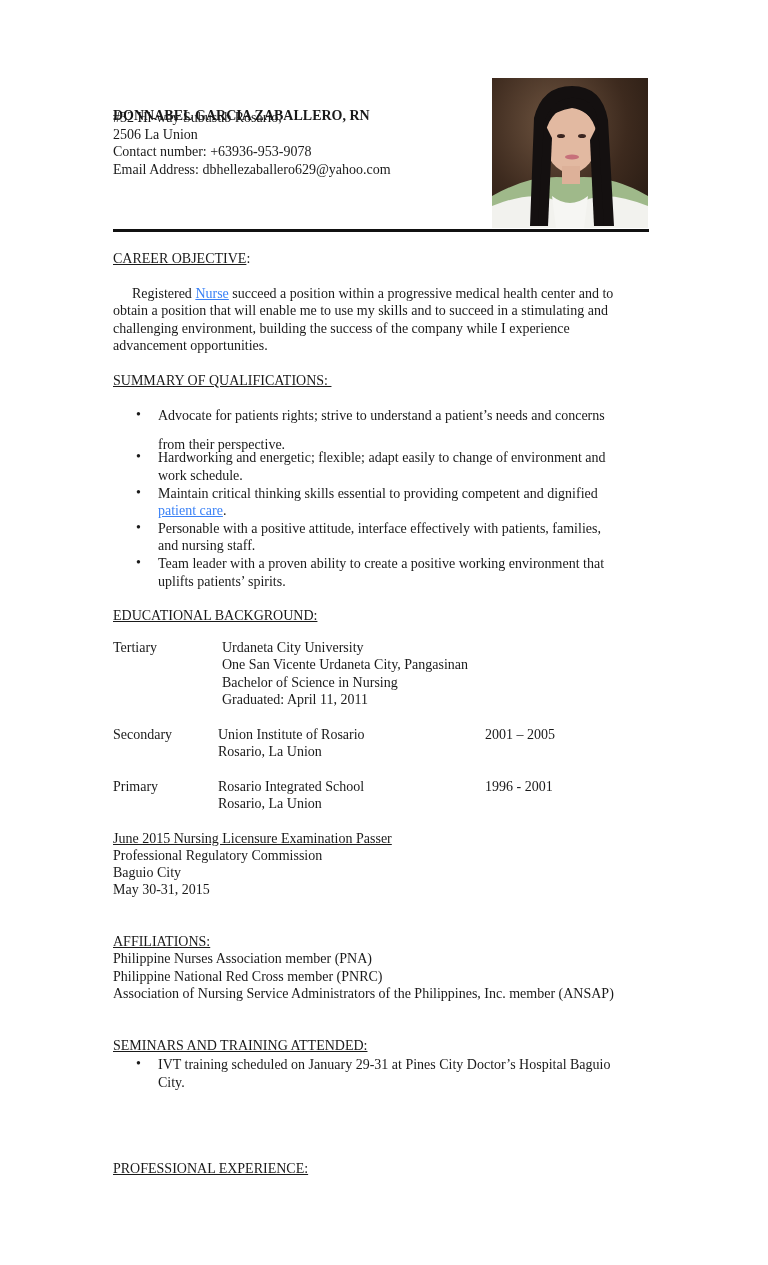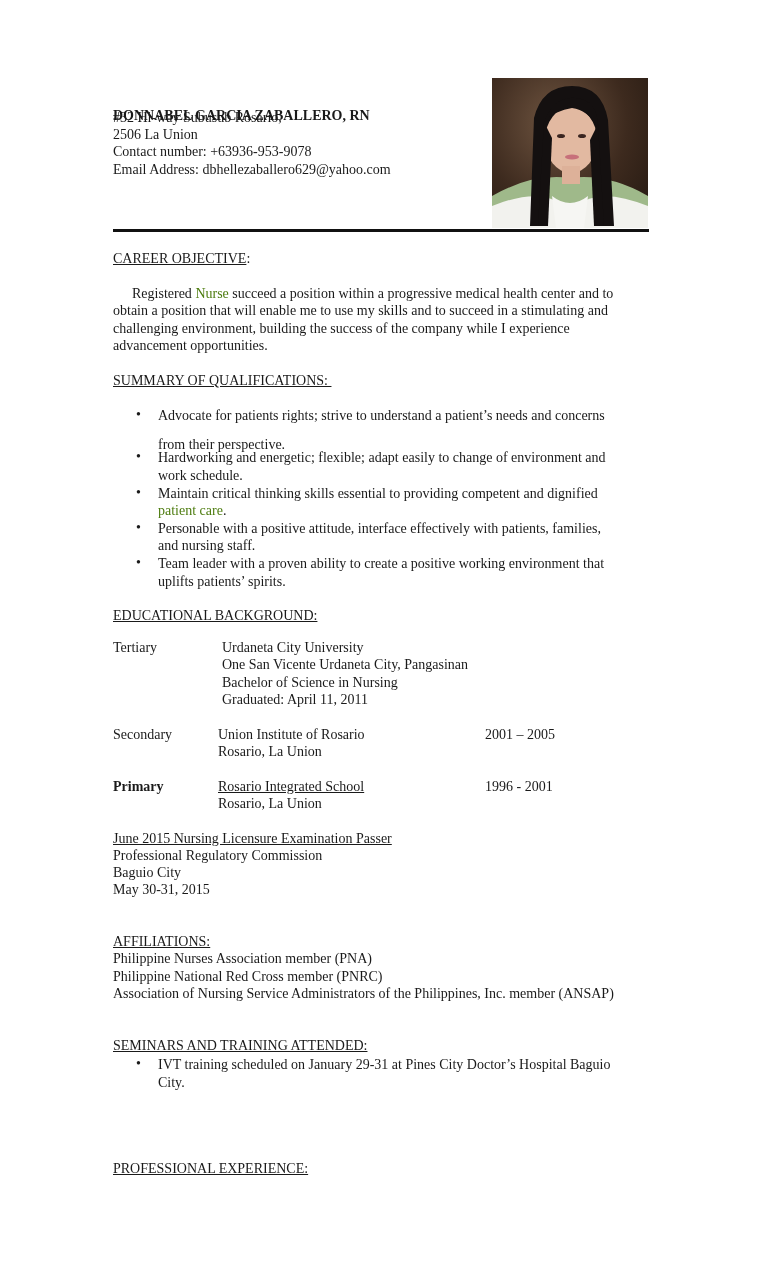--- a/index.html
+++ b/index.html
@@ -1,21 +1,21 @@
 <!DOCTYPE html>
 <html><head>
 <meta charset="utf-8">
 <style>
   html, body { margin:0; padding:0; background:#ffffff; }
   body { width:768px; height:1265px; position:relative; overflow:hidden;
          font-family:"Liberation Serif", "DejaVu Serif", serif; color:#1a1a1a; font-size:14px; }
   .line { position:absolute; left:113px; white-space:nowrap; line-height:17px; }
   .bold { font-weight:bold;margin-top:16px; }
   .u { text-decoration:underline; }
-  a.link { color:#4d7c0f; }
+  a.link { color:#3b82f6; text-decoration:underline; }
   .rule { position:absolute; left:113px; top:229px; width:536px; height:3px; background:#111; }
   .photo { position:absolute; left:492px; top:78px; width:156px; height:150px; overflow:hidden;
            background:radial-gradient(ellipse at 40% 30%, #6e5440 0%, #3d2a1e 55%, #221710 100%); }
   .bullet { position:absolute; left:136px; font-size:14px; line-height:17px; }
   .btxt { position:absolute; left:158px; width:490px; line-height:17px; }
 </style>
 </head>
 <body>
 
 <div class="line bold" style="top:91px;">DONNABEL GARCIA ZABALLERO, RN</div>
@@ -100,22 +100,22 @@
 </div>
 
 <div>
   <div class="line" style="top:726px;">Secondary</div>
   <div class="line" style="top:726px; left:218px;">Union Institute of Rosario</div>
   <div class="line" style="top:726px; left:485px;">2001 – 2005</div>
   <div class="line" style="top:743px; left:218px;">Rosario, La Union</div>
 </div>
 
 <div>
-  <div class="line" style="top:778px;font-weight:bold;">Primary</div>
-  <div class="line" style="top:778px; left:218px;text-decoration:underline;">Rosario Integrated School</div>
+  <div class="line" style="top:778px;">Primary</div>
+  <div class="line" style="top:778px; left:218px;">Rosario Integrated School</div>
   <div class="line" style="top:778px; left:485px;">1996 - 2001</div>
   <div class="line" style="top:795px; left:218px;">Rosario, La Union</div>
 </div>
 
 <div class="line u" style="top:830px;">June 2015 Nursing Licensure Examination Passer</div>
 <div class="line" style="top:847px;">Professional Regulatory Commission</div>
 <div class="line" style="top:864px;">Baguio City</div>
 <div class="line" style="top:881px;">May 30-31, 2015</div>
 
 <div class="line u" style="top:933px;">AFFILIATIONS:</div>

